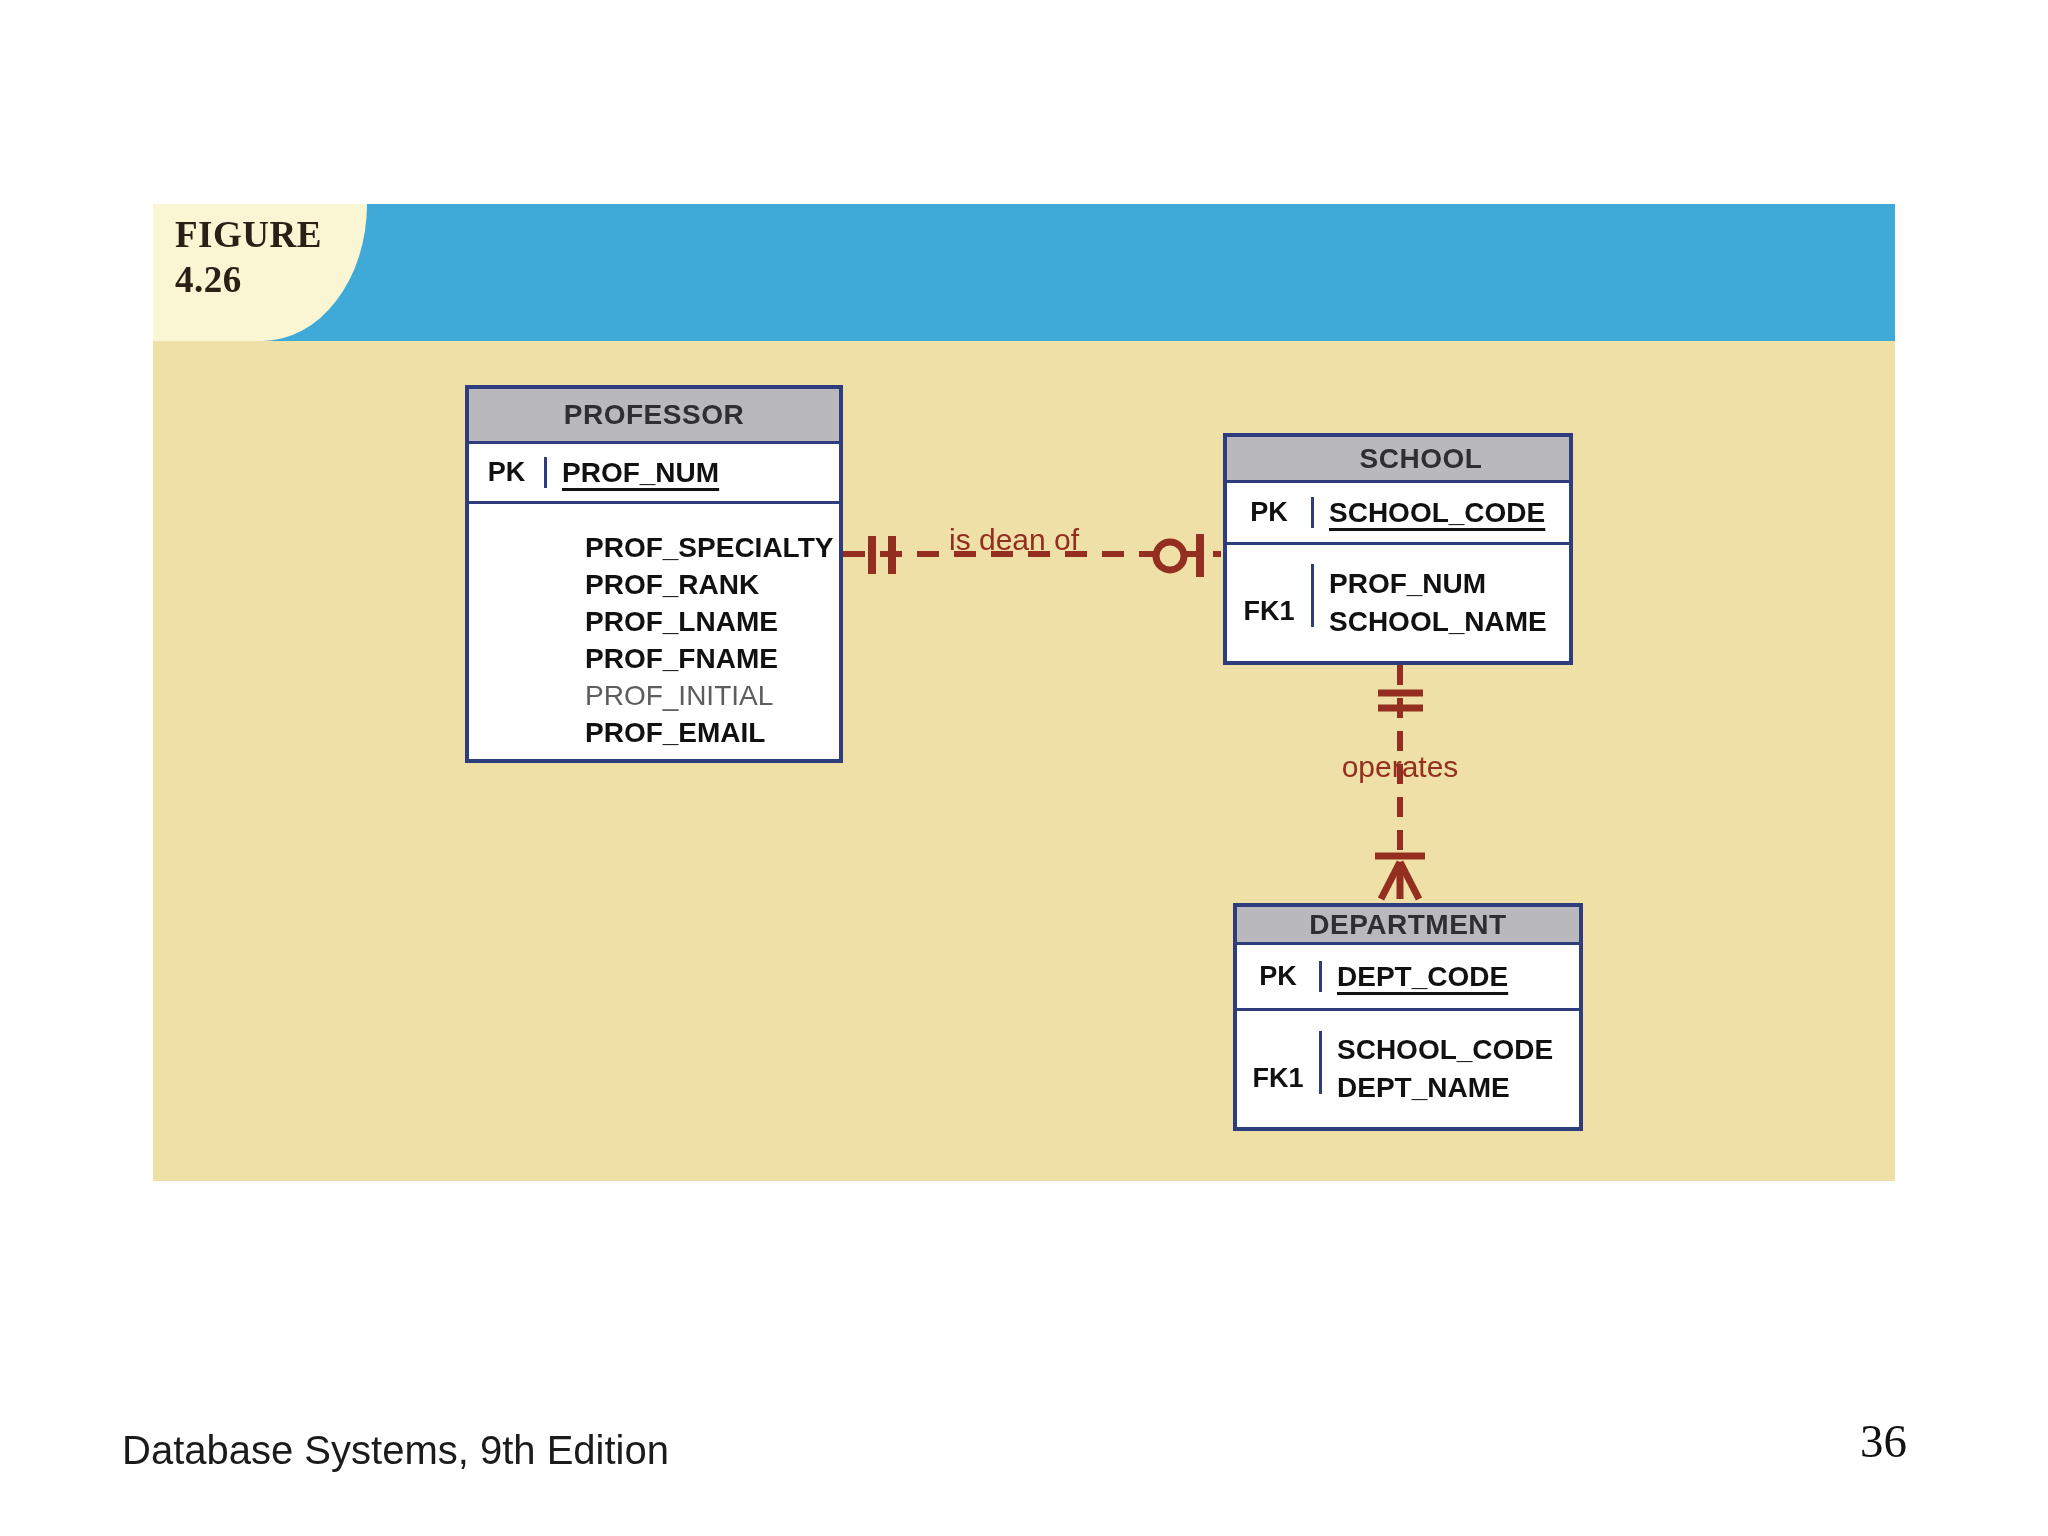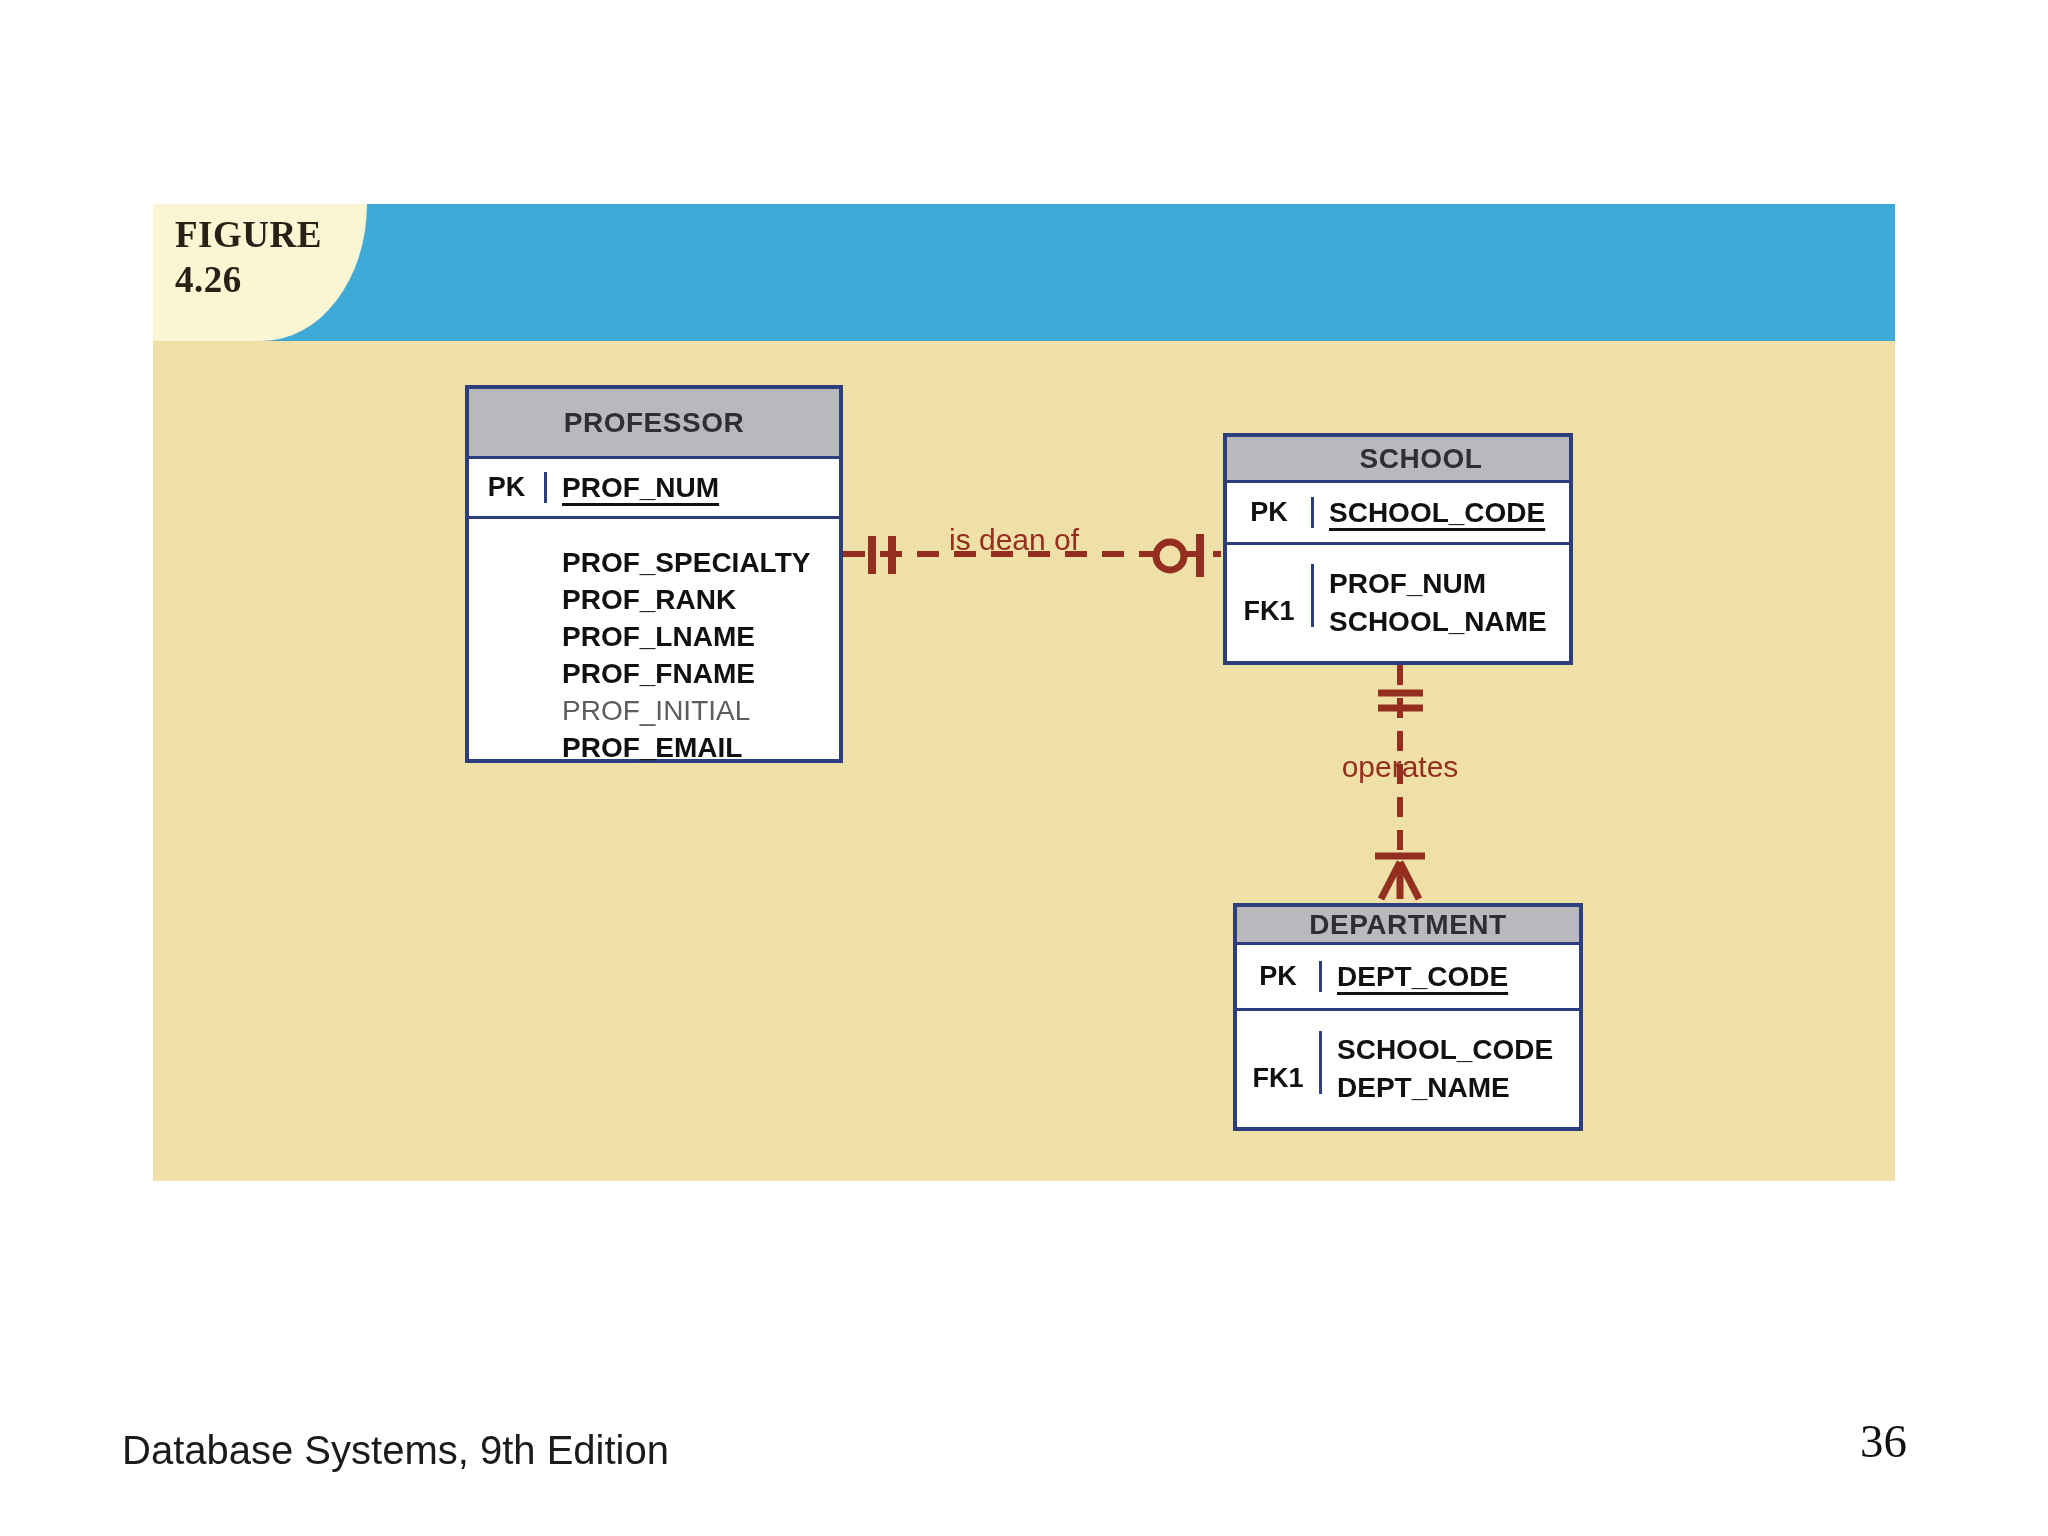--- a/index.html
+++ b/index.html
@@ -160,28 +160,28 @@
         <line x1="1247" y1="658" x2="1247" y2="695" stroke-width="7"></line>
         <line x1="1247" y1="658" x2="1266" y2="695" stroke-width="7"></line>
       </g>
     </g>
   </svg>
 
   <div class="rel-label rel-label-dean">is dean of</div>
   <div class="rel-label rel-label-operates">operates</div>
 
   <div class="entity" style="left:312px; top:181px; width:378px; height:378px;">
-    <div class="entity-header" style="height:70px;">PROFESSOR</div>
+    <div class="entity-header" style="height:55px;">PROFESSOR</div>
     <div class="entity-row" style="height:60px;">
       <div class="key-cell key-center" style="width:78px;">PK</div>
       <div class="attr-cell attr-center">
         <span class="pk-attr">PROF_NUM</span>
       </div>
     </div>
-    <div class="entity-row" style="height:252px;">
+    <div class="entity-row" style="height:252px;padding-left:23px;">
       <div class="key-cell" style="width:78px;"></div>
       <div class="attr-cell attr-list">
         <span class="attr-line">PROF_SPECIALTY</span>
         <span class="attr-line">PROF_RANK</span>
         <span class="attr-line">PROF_LNAME</span>
         <span class="attr-line">PROF_FNAME</span>
         <span class="attr-line muted">PROF_INITIAL</span>
         <span class="attr-line">PROF_EMAIL</span>
       </div>
     </div>

